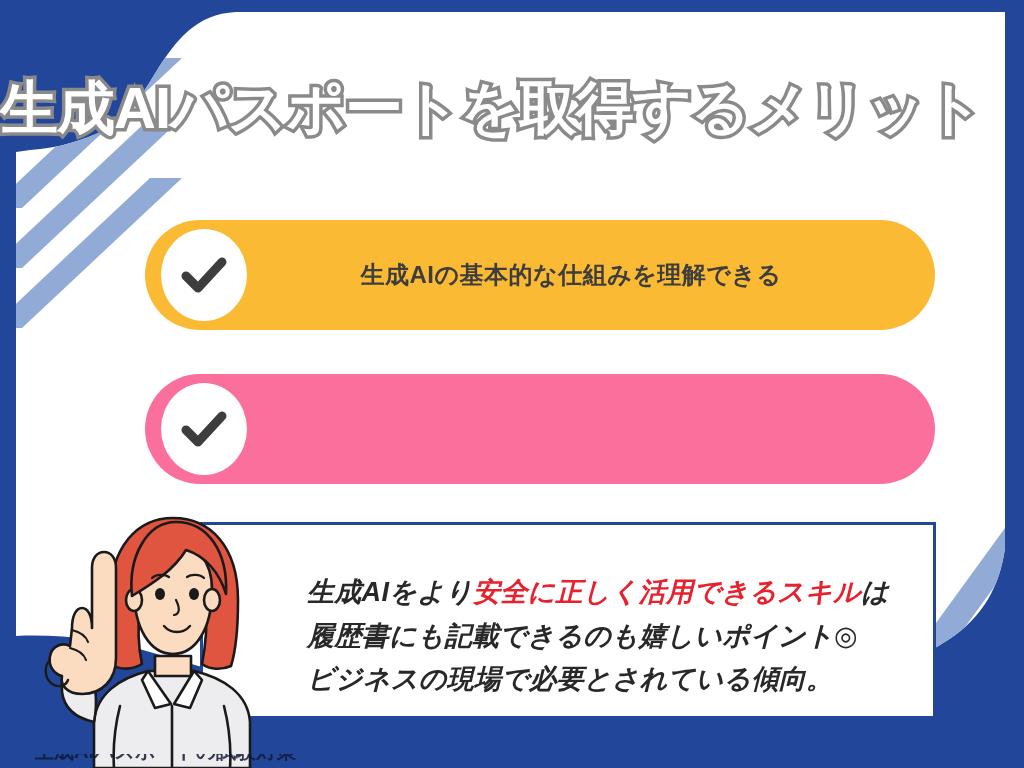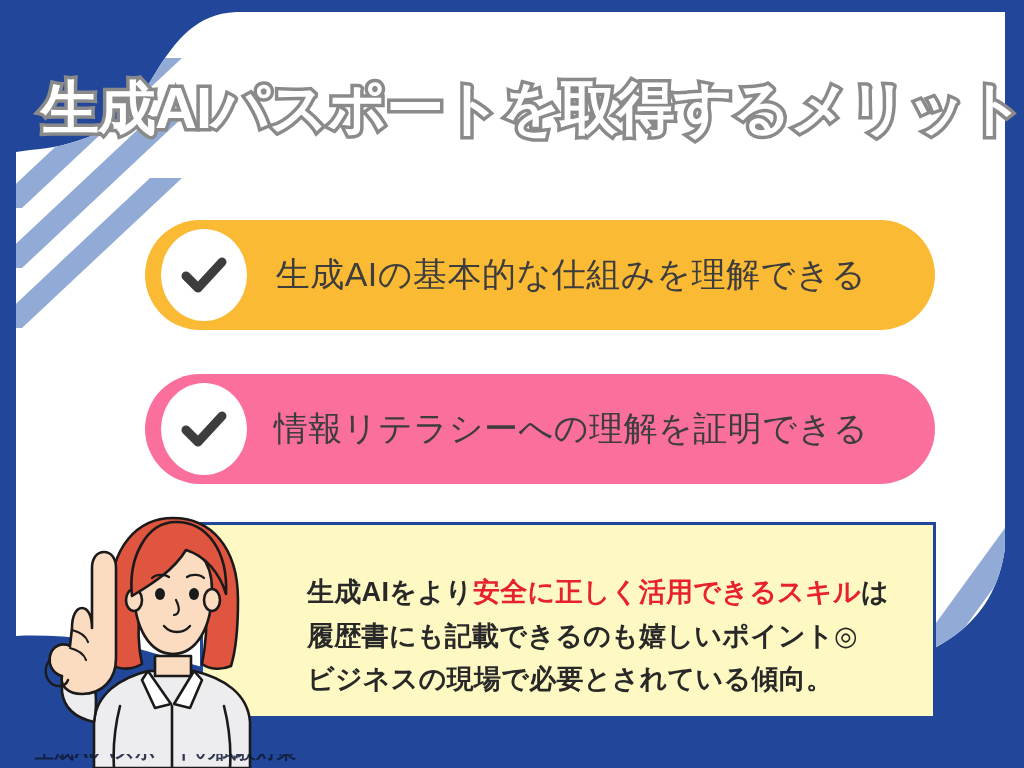--- a/index.html
+++ b/index.html
@@ -44,21 +44,21 @@
     inset: 0;
     z-index: 5;
   }
 
   
   .title {
     position: absolute;
     top: 78px;
     left: 0;
     width: 1024px;
-    text-align: right;
+    text-align: left;
     font-size: 58px;
     font-weight: 900;
     letter-spacing: -1px;
     line-height: 1.05;
     color: #ffffff;
     -webkit-text-stroke: 7px #8a8a8a;
     paint-order: stroke fill;
     white-space: nowrap;
   }
 
@@ -85,22 +85,22 @@
     display: flex;
     align-items: center;
     justify-content: center;
   }
   .pill-check svg { display: block; width: 52px; height: 52px; }
 
   .pill-label {
     flex: 1 1 auto;
     text-align: center;
     padding-right: 40px;
-    font-size: 34px;
-    font-weight: 400;
+    font-size: 24px;
+    font-weight: 700;
     color: #3D3D3D;
     letter-spacing: 0.5px;
     white-space: nowrap;
   }
 
   
   .note-box {
     position: absolute;
     left: 200px;
     top: 522px;
@@ -221,24 +221,23 @@
       </span>
       <span class="pill-label">生成AIの基本的な仕組みを理解できる</span>
     </div>
 
     <div class="pill pill-pink" style="background: rgb(251, 111, 157);">
       <span class="pill-check">
         <svg viewBox="0 0 52 52" xmlns="http://www.w3.org/2000/svg" aria-hidden="true">
           <path d="M 8,27 L 20,39 L 44,13" fill="none" stroke="#3D3D3D" stroke-width="9" stroke-linecap="round" stroke-linejoin="round"></path>
         </svg>
       </span>
-      <span class="pill-label">情報リテラシーへの理解を証明できる</span>
     </div>
 
-    <div class="note-box" style="background: #fef9c3; border-color: rgb(34, 71, 154);">
+    <div class="note-box" style="background: #ffffff; border-color: rgb(34, 71, 154); font-style: italic;">
       <div class="note-text">
         <div>
           <span>生成AIをより</span><span class="hl" style="color: rgb(232, 33, 46);">安全に正しく活用できるスキル</span><span>は</span>
         </div>
         <div>履歴書にも記載できるのも嬉しいポイント◎</div>
         <div>ビジネスの現場で必要とされている傾向。</div>
       </div>
     </div>
 
   </div>

